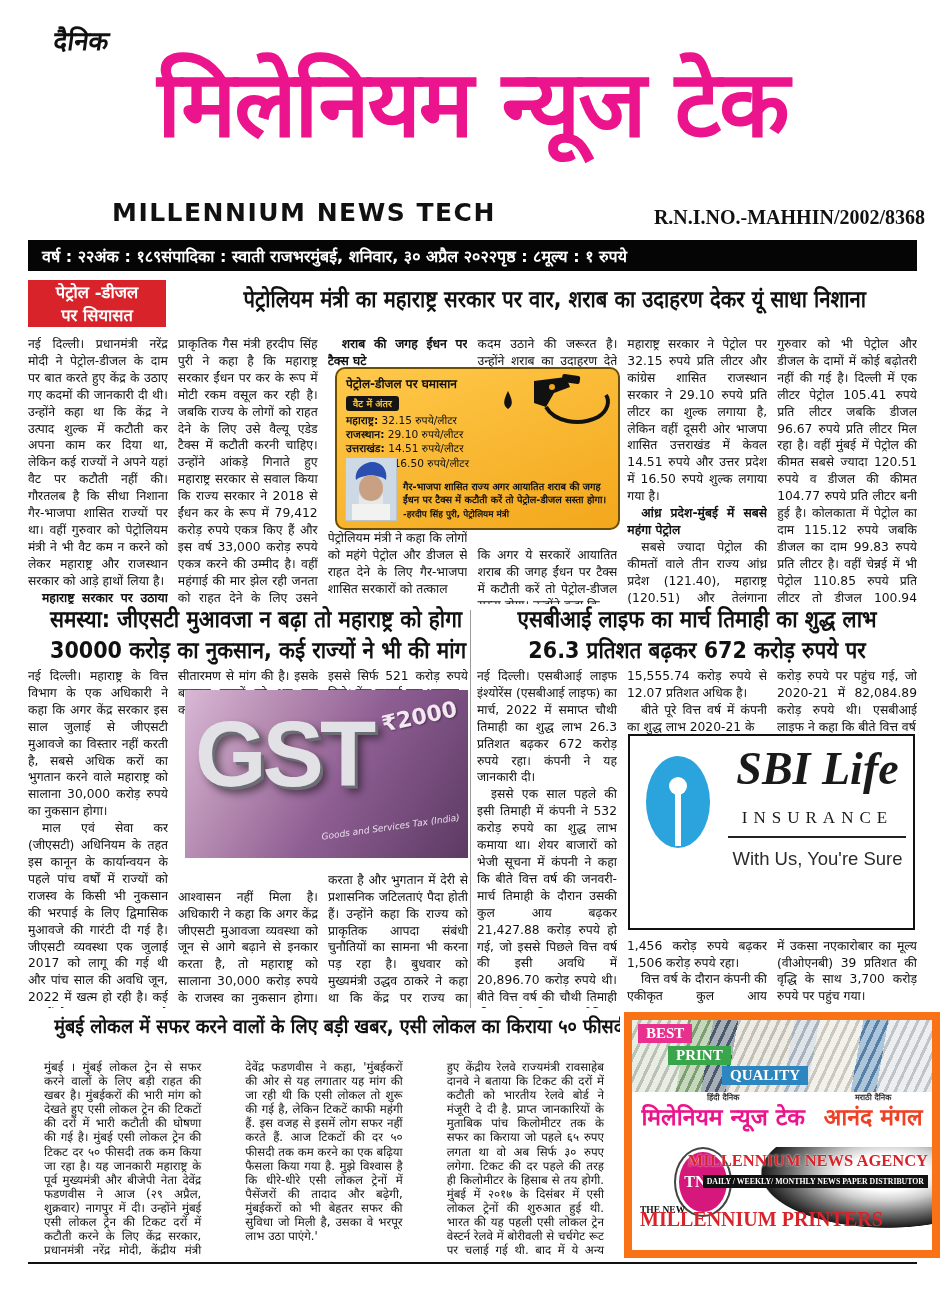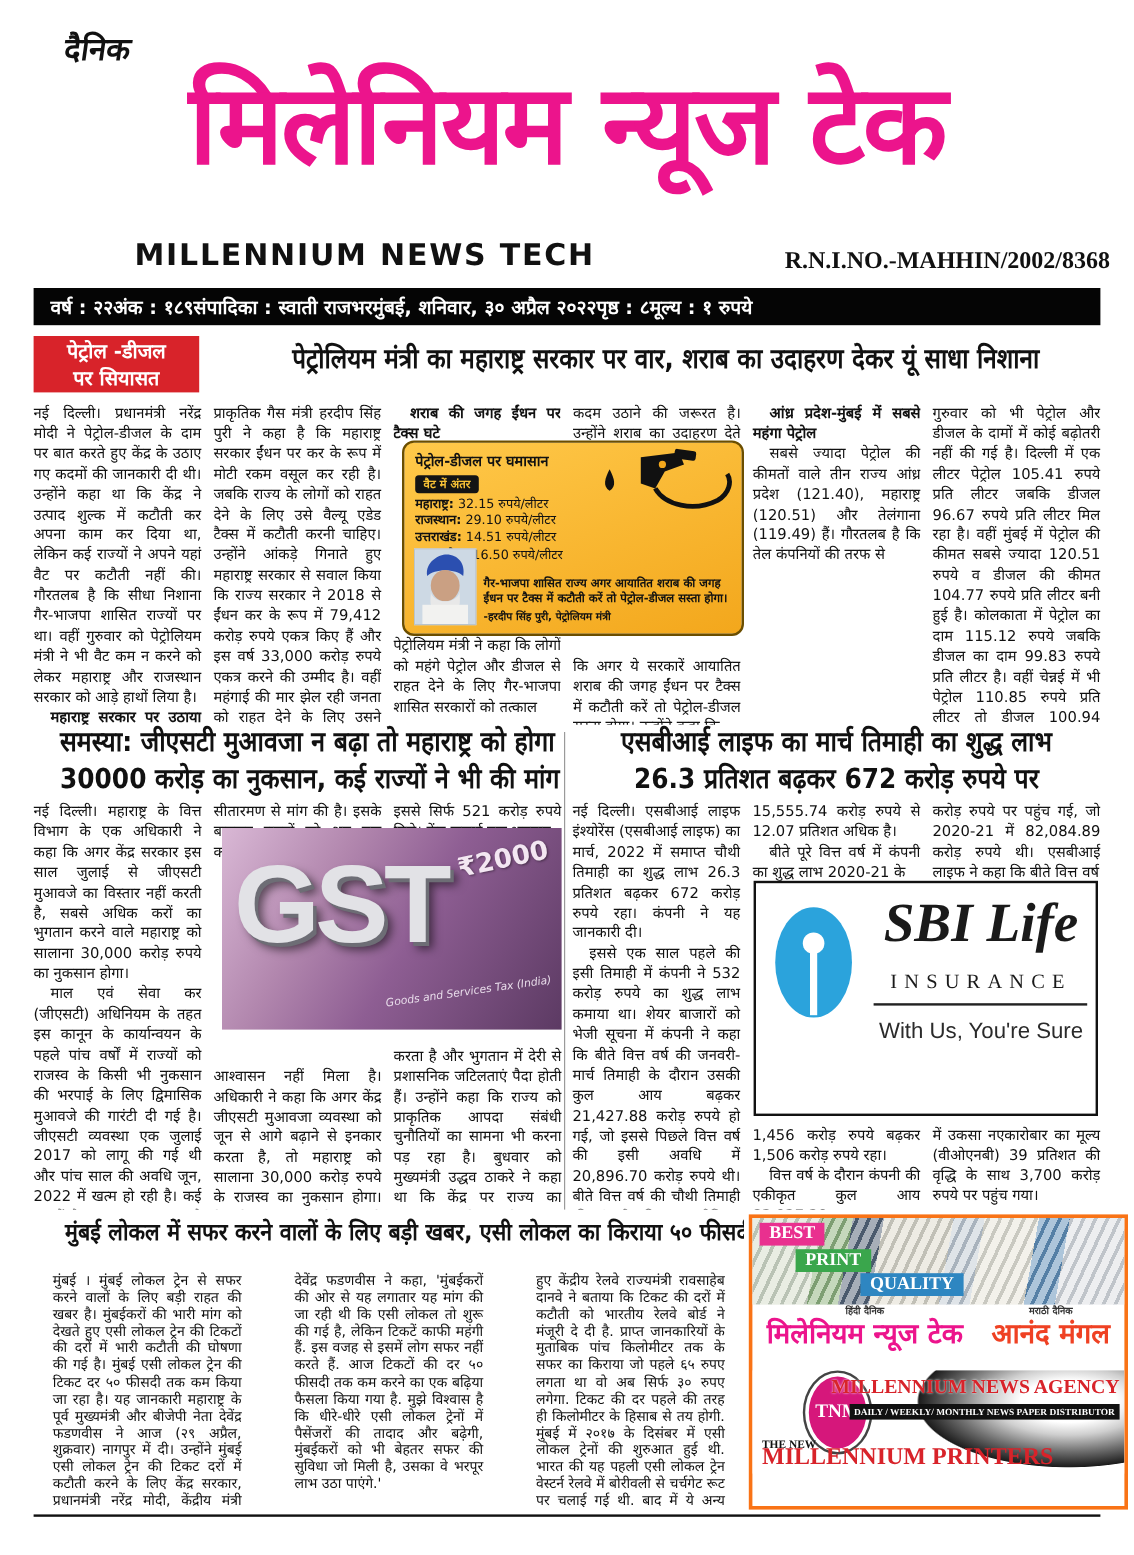--- a/index.html
+++ b/index.html
@@ -87,21 +87,21 @@
                 font-size:19.5px;white-space:nowrap;overflow:hidden;}
   .mum-headline>span{display:inline-block;transform:scaleX(.92);transform-origin:center;}
   .mum-cols{position:absolute;left:28px;top:1044px;width:592px;height:212px;display:flex;gap:12px;overflow:hidden;}
   .mcol{flex:1;font-size:11.7px;line-height:14.1px;text-align:justify;overflow:hidden;}
   .mcol p{margin:16px;text-indent:12px;}
   .mcol p.ni{text-indent:0;}
   .m-sub{font-weight:bold;text-align:center;text-indent:0;margin:2px 0;}
   .m-center{text-align:center;text-indent:0;}
 
   
-  .ad{position:absolute;left:624px;top:1012px;width:316px;height:246px;border:3px solid #f97316;background:#fff;
+  .ad{position:absolute;left:624px;top:1012px;width:316px;height:246px;border:8px solid #f97316;background:#fff;
       box-sizing:border-box;overflow:hidden;}
   .ad-photo{position:relative;height:72px;
       background:linear-gradient(100deg,#cfd8c2 0 18%,#7fa86a 18% 26%,#3b4c62 26% 34%,#d9d4c4 34% 52%,#b9c3cd 52% 60%,#e4e0d2 60% 74%,#4a7fae 74% 82%,#d7dade 82% 100%);}
   .ad-photo:before{content:"";position:absolute;inset:0;
       background:repeating-linear-gradient(115deg,rgba(255,255,255,.55) 0 6px,rgba(120,130,140,.25) 6px 9px);}
   .badge{position:absolute;color:#fff;font-family:"Liberation Serif",serif;font-weight:bold;padding:1px 8px;font-size:15px;}
   .badge-best{left:6px;top:4px;background:#E9308F;}
   .badge-print{left:36px;top:26px;background:#3AA64C;}
   .badge-quality{left:90px;top:46px;background:#2E86C1;}
   .ad-band{height:24px;background:#D8232A;color:#fff;text-align:center;font-family:"Liberation Serif",serif;
@@ -164,20 +164,21 @@
       <p class="subhead">शराब की जगह ईंधन पर टैक्स घटे</p>
       <div class="spacer-lead"></div>
       <p class="ni">पेट्रोलियम मंत्री ने कहा कि लोगों को महंगे पेट्रोल और डीजल से राहत देने के लिए गैर-भाजपा शासित सरकारों को तत्काल</p>
     </div>
     <div class="ncol">
       <p class="ni">कदम उठाने की जरूरत है। उन्होंने शराब का उदाहरण देते हुए कहा</p>
       <div class="spacer-lead"></div>
       <p class="ni">कि अगर ये सरकारें आयातित शराब की जगह ईंधन पर टैक्स में कटौती करें तो पेट्रोल-डीजल सस्ता होगा। उन्होंने कहा कि</p>
     </div>
     <div class="ncol">
+      <p class="ni">महाराष्ट्र सरकार ने पेट्रोल पर 32.15 रुपये प्रति लीटर और कांग्रेस शासित राजस्थान सरकार ने 29.10 रुपये प्रति लीटर का शुल्क लगाया है, लेकिन वहीं दूसरी ओर भाजपा शासित उत्तराखंड में केवल 14.51 रुपये और उत्तर प्रदेश में 16.50 रुपये शुल्क लगाया गया है।</p>
       <p class="subhead">आंध्र प्रदेश-मुंबई में सबसे महंगा पेट्रोल</p>
       <p>सबसे ज्यादा पेट्रोल की कीमतों वाले तीन राज्य आंध्र प्रदेश (121.40), महाराष्ट्र (120.51) और तेलंगाना (119.49) हैं। गौरतलब है कि तेल कंपनियों की तरफ से</p>
     </div>
     <div class="ncol">
       <p class="ni">गुरुवार को भी पेट्रोल और डीजल के दामों में कोई बढ़ोतरी नहीं की गई है। दिल्ली में एक लीटर पेट्रोल 105.41 रुपये प्रति लीटर जबकि डीजल 96.67 रुपये प्रति लीटर मिल रहा है। वहीं मुंबई में पेट्रोल की कीमत सबसे ज्यादा 120.51 रुपये व डीजल की कीमत 104.77 रुपये प्रति लीटर बनी हुई है। कोलकाता में पेट्रोल का दाम 115.12 रुपये जबकि डीजल का दाम 99.83 रुपये प्रति लीटर है। वहीं चेन्नई में भी पेट्रोल 110.85 रुपये प्रति लीटर तो डीजल 100.94 रुपये प्रति लीटर है।</p>
     </div>
   </div>
 
   <div class="infobox">
     <div class="ib-title">पेट्रोल-डीजल पर घमासान</div>

